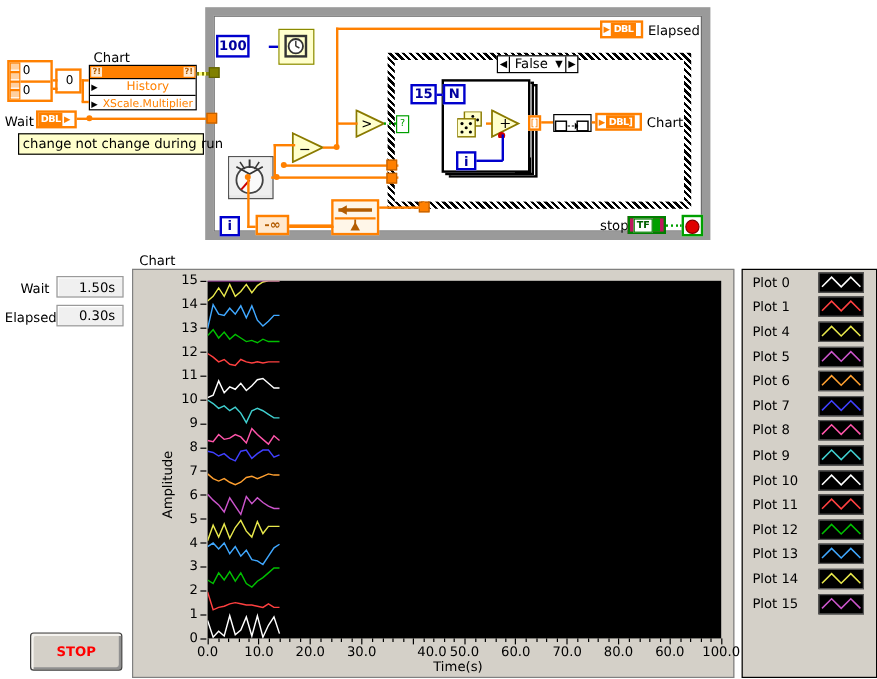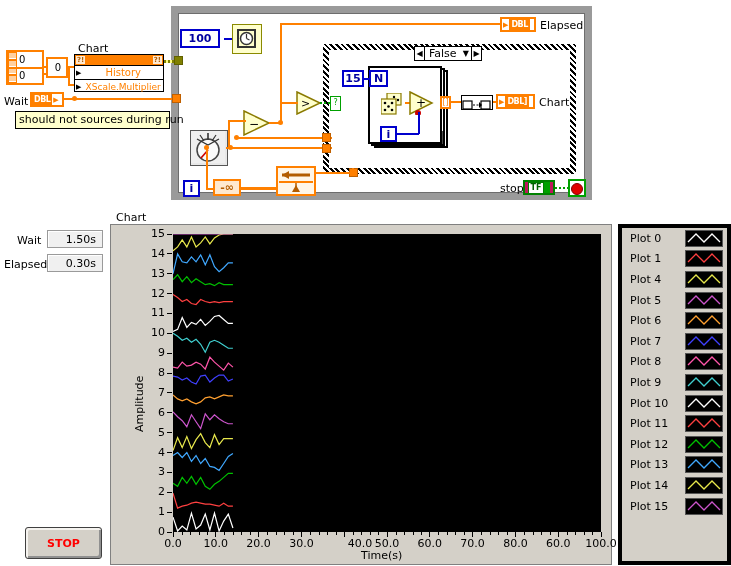--- a/index.html
+++ b/index.html
@@ -138,21 +138,21 @@
     position:absolute;border:1px solid #9a9a9a;background:#f0f0f0;box-sizing:border-box;
     font-size:11px;color:#000;display:flex;align-items:center;justify-content:center;
     box-shadow:inset 1px 1px 0 #fff;
   }
 
   .chart-outer{
     position:absolute;background:#d4d0c8;border:1px solid #808080;box-sizing:border-box;
   }
 
   .legend-panel{
-    position:absolute;background:#d4d0c8;border:4px solid #000000;box-sizing:border-box;
+    position:absolute;background:#d4d0c8;border:1px solid #000000;box-sizing:border-box;
     overflow:hidden;
   }
   .legend-row{height:20.6px;display:flex;align-items:center;padding-left:8px;}
   .legend-row .lname{font-size:11px;color:#000;width:55px;}
   .legend-row .lswatch{width:36px;height:15px;background:#000;border:1px solid #555;}
 
   .stop-btn{
     position:absolute;background:#d4d0c8;border:1px solid #404040;box-sizing:border-box;
     display:flex;align-items:center;justify-content:center;
     color:#ff0000;font-size:11px;font-weight:bold;
@@ -221,23 +221,23 @@
 
   <div class="bd-text abs" style="left:4px;top:95px;">Wait</div>
   <div class="term" style="left:30px;top:92px;width:34px;">
     <span class="tbox">DBL</span>
     <span class="ar">▶</span>
   </div>
   <div class="wire h" style="left:64px;top:98px;width:112px;"></div>
   <div class="junction" style="left:72px;top:96px;"></div>
   <div class="tunnel" style="left:172px;top:94px;"></div>
 
-  <div class="comment" style="left:15px;top:111px;width:155px;height:18px;display:flex;align-items:center;">should not sources during run</div>
-
-  <div class="nconst" style="left:180px;top:29px;width:40px;height:19px;">
+  <div class="comment" style="left:15px;top:111px;width:155px;height:18px;display:flex;align-items:center;">change not change during run</div>
+
+  <div class="nconst" style="left:180px;top:29px;width:28px;height:19px;">
     <span>100</span>
   </div>
   <div class="wire-blue h" style="left:224px;top:38px;width:8px;"></div>
   <div class="icon-node" style="left:232px;top:24px;width:30px;height:30px;">
     <svg width="27" height="27" viewBox="0 0 27 27">
       <rect x="0" y="0" width="27" height="27" fill="#ffffcc"></rect>
       <rect x="5" y="5" width="17" height="17" fill="none" stroke="#333" stroke-width="2"></rect>
       <circle cx="13.5" cy="13.5" r="6" fill="#fff" stroke="#333" stroke-width="1.5"></circle>
       <line x1="13.5" y1="13.5" x2="13.5" y2="9" stroke="#333" stroke-width="1.2"></line>
       <line x1="13.5" y1="13.5" x2="16.5" y2="15" stroke="#333" stroke-width="1.2"></line>

